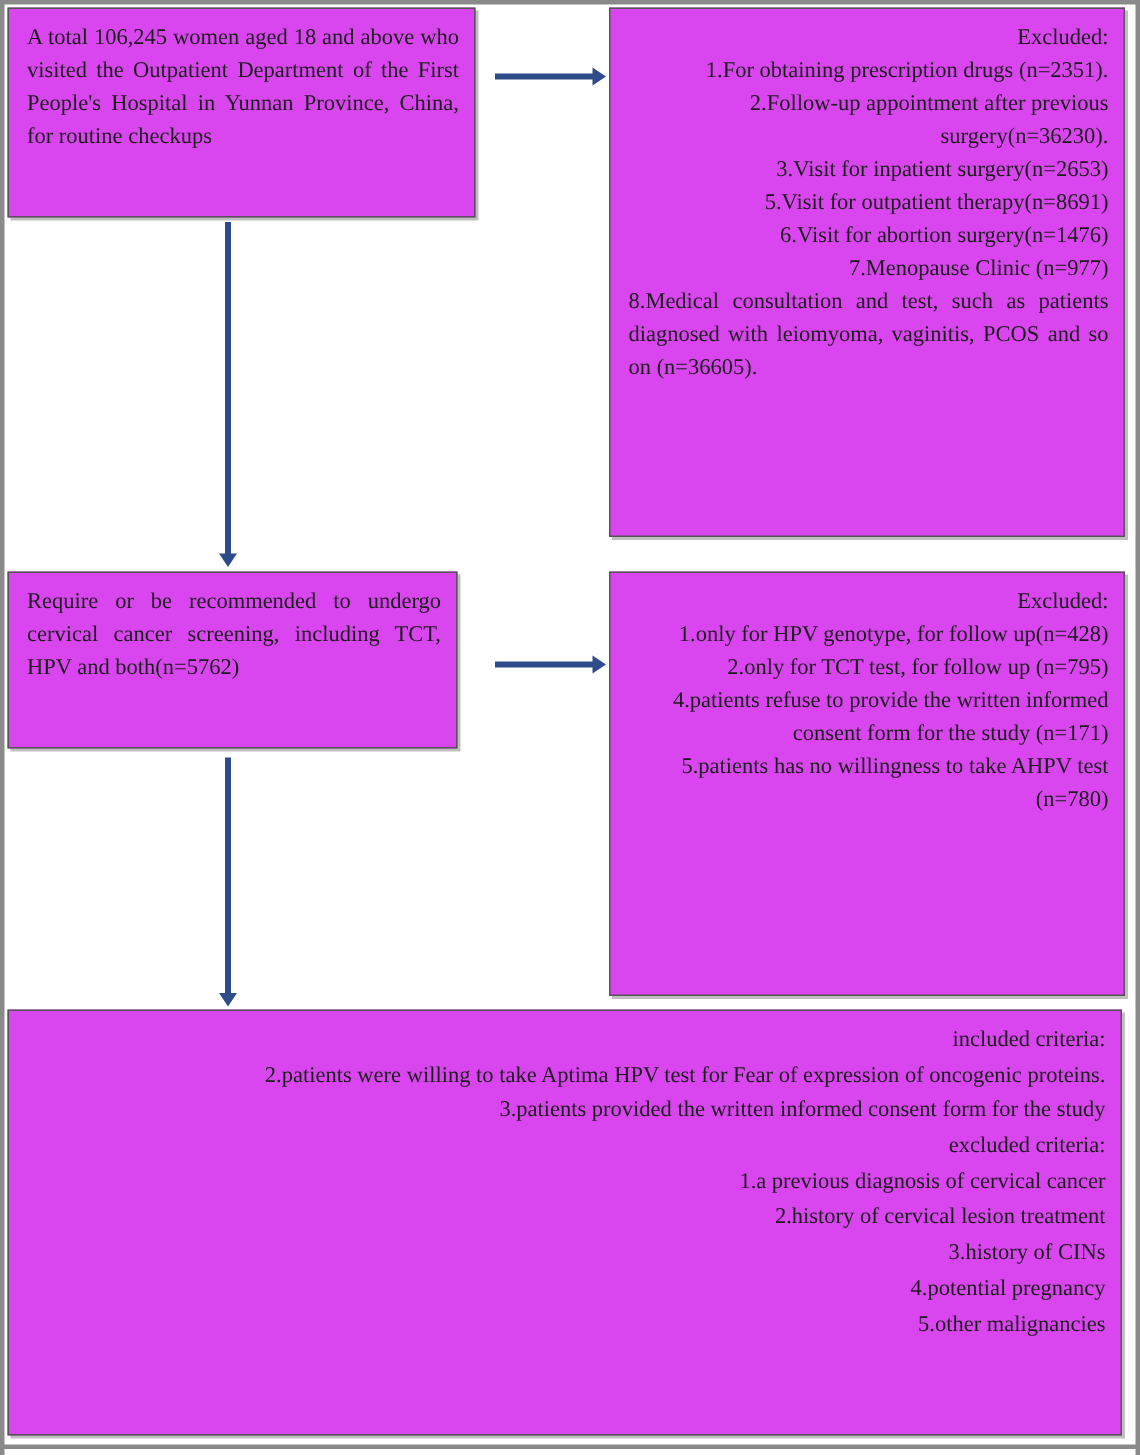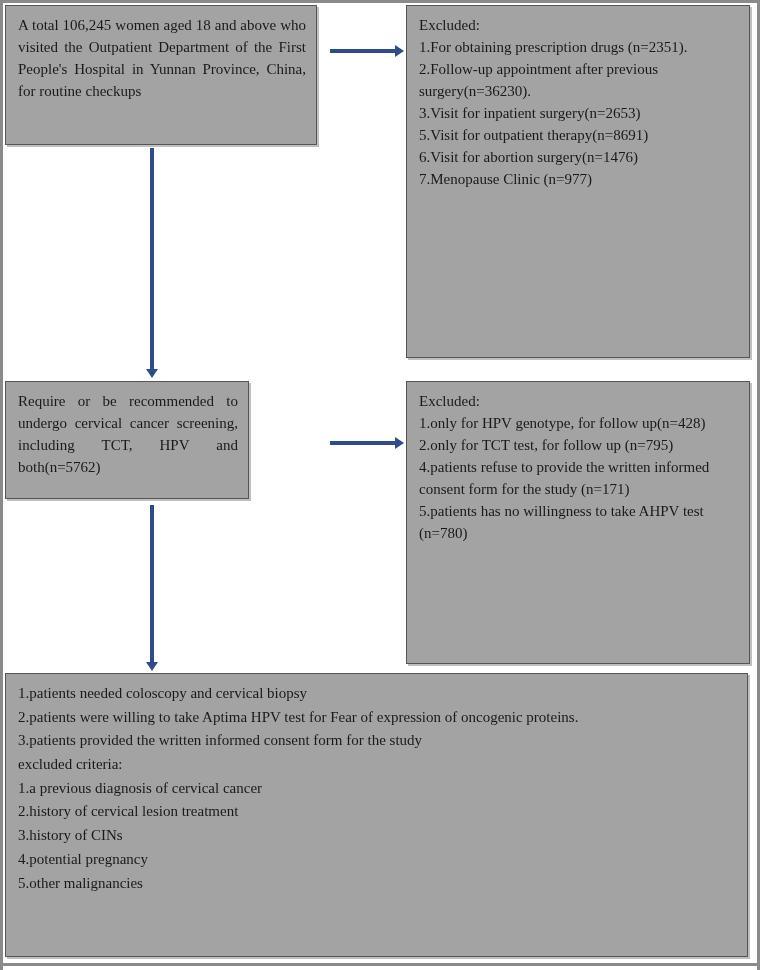--- a/index.html
+++ b/index.html
@@ -34,38 +34,39 @@
     height: 970px;
     background: #8a8a8a;
   }
   .frame-left { left: 0; }
   .frame-right { left: 757px; }
 
   .node {
     position: absolute;
     box-sizing: border-box;
     border: 1.5px solid #555555;
-    background: #a3a3a3;
+    background: #d946ef;
     box-shadow: 2px 2px 0 0 #bfbfbf;
     padding: 8px 10px 25px 12px;
   }
   .node p {
     margin: 0;
     font-size: 15px;
     line-height: 1.47;
+    text-align: right;
   }
   .node p.just {
     text-align: justify;
     text-align-last: left;
   }
 
   
   #node-screened   { left: 5px;   top: 5px;   width: 312px;  height: 140px; }
   #node-excluded-1 { left: 406px; top: 5px;   width: 344px;  height: 353px; }
-  #node-eligible   { left: 5px;   top: 381px; width: 244px;  height: 118px; }
+  #node-eligible   { left: 5px;   top: 381px; width: 300px;  height: 118px; }
   #node-excluded-2 { left: 406px; top: 381px; width: 344px;  height: 283px; }
   #node-included   { left: 5px;   top: 673px; width: 743px;  height: 284px; }
 
   #node-included p { font-size: 15px; line-height: 1.58; }
 
   
   .arrow {
     position: absolute;
   }
   .arrow .shaft {
@@ -124,20 +125,21 @@
   </div>
 
   <div class="node" id="node-excluded-1">
     <p>Excluded:</p>
     <p>1.For obtaining prescription drugs (n=2351).</p>
     <p>2.Follow-up appointment after previous surgery(n=36230).</p>
     <p>3.Visit for inpatient surgery(n=2653)</p>
     <p>5.Visit for outpatient therapy(n=8691)</p>
     <p>6.Visit for abortion surgery(n=1476)</p>
     <p>7.Menopause Clinic (n=977)</p>
+    <p class="just">8.Medical consultation and test, such as patients diagnosed with leiomyoma, vaginitis, PCOS and so on (n=36605).</p>
   </div>
 
   <div class="arrow v" id="arrow-v-1">
     <div class="shaft"></div>
     <div class="head"></div>
   </div>
 
   <div class="node" id="node-eligible">
     <p class="just">Require or be recommended to undergo cervical cancer screening, including TCT, HPV and both(n=5762)</p>
   </div>
@@ -154,21 +156,21 @@
     <p>4.patients refuse to provide the written informed consent form for the study (n=171)</p>
     <p>5.patients has no willingness to take AHPV test (n=780)</p>
   </div>
 
   <div class="arrow v" id="arrow-v-2">
     <div class="shaft"></div>
     <div class="head"></div>
   </div>
 
   <div class="node" id="node-included">
-    <p>1.patients needed coloscopy and cervical biopsy</p>
+    <p>included criteria:</p>
     <p>2.patients were willing to take Aptima HPV test for Fear of expression of oncogenic proteins.</p>
     <p>3.patients provided the written informed consent form for the study</p>
     <p>excluded criteria:</p>
     <p>1.a previous diagnosis of cervical cancer</p>
     <p>2.history of cervical lesion treatment</p>
     <p>3.history of CINs</p>
     <p>4.potential pregnancy</p>
     <p>5.other malignancies</p>
   </div>
 

